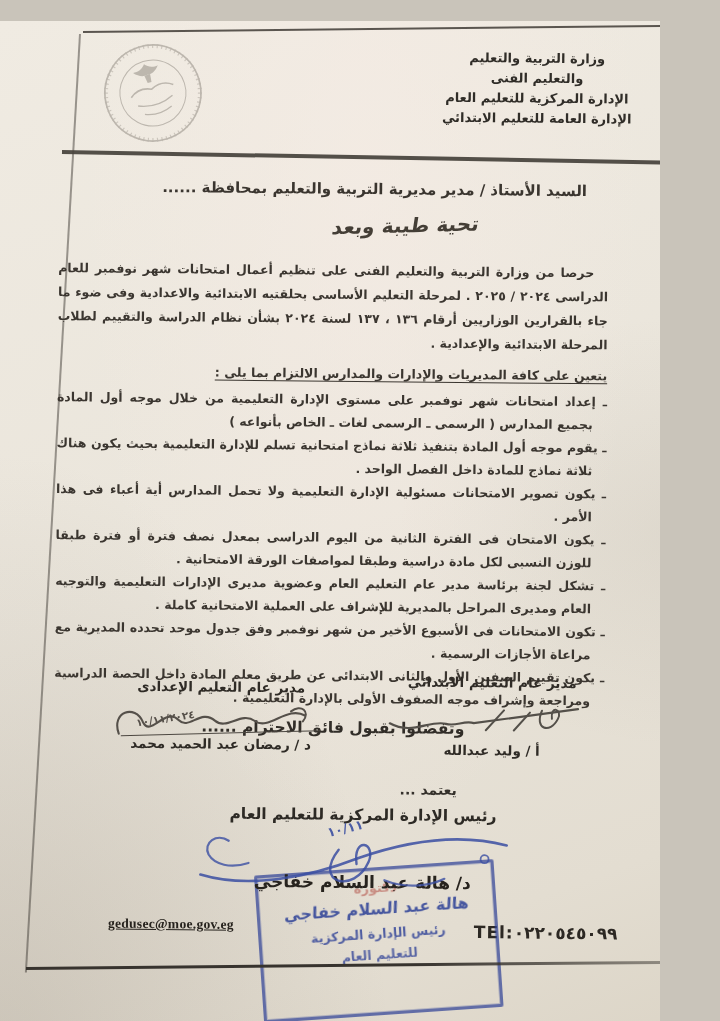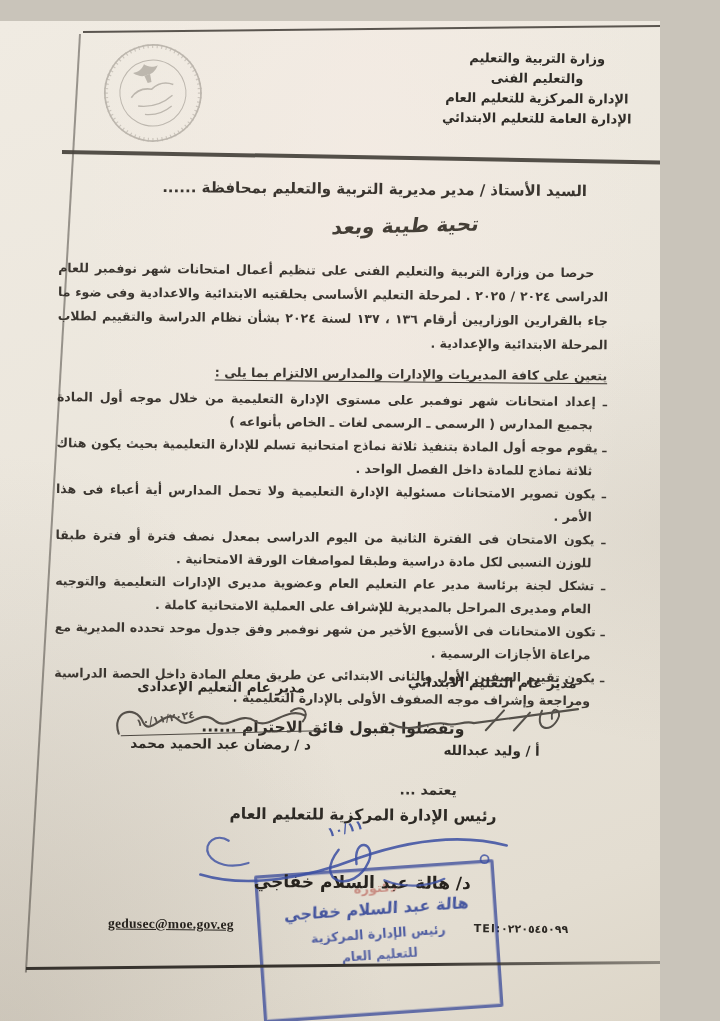--- a/index.html
+++ b/index.html
@@ -53,21 +53,21 @@
   .stamp{position:absolute;left:263px;top:846px;width:234px;height:142px;z-index:4;
     border:3px solid rgba(44,63,150,.7);border-radius:2px;transform:rotate(-4.5deg);
     box-shadow:inset 0 0 0 1px rgba(44,63,150,.25);text-align:center;direction:rtl;filter:blur(.2px);}
   .stamp .s1{margin-top:10px;font-size:13px;font-weight:700;color:rgba(176,73,63,.55);letter-spacing:2px;}
   .stamp .s2{margin-top:4px;font-size:16px;font-weight:700;color:rgba(44,63,150,.85);letter-spacing:2px;transform:skewX(-6deg);}
   .stamp .s3{margin-top:8px;font-size:12.5px;font-weight:700;color:rgba(44,63,150,.8);letter-spacing:2px;}
   .stamp .s4{margin-top:6px;font-size:12.5px;font-weight:700;color:rgba(44,63,150,.75);letter-spacing:3px;}
   
   .email{position:absolute;top:897px;left:112px;font-family:"Liberation Serif",serif;font-weight:700;font-size:13.5px;
     color:#26221d;text-decoration:underline;letter-spacing:.3px;z-index:6;}
-  .tel{position:absolute;top:900px;left:478px;font-weight:700;font-size:11px;color:#2c2823;direction:ltr;letter-spacing:1px;}
+  .tel{position:absolute;top:900px;left:478px;font-weight:700;font-size:17px;color:#2c2823;direction:ltr;letter-spacing:1px;}
 </style>
 </head>
 <body>
 
 <div id="stage">
 
   <div class="line b-top"></div>
   <div class="line b-right"></div>
   <div class="line b-left"></div>
   <div class="line divider"></div>

